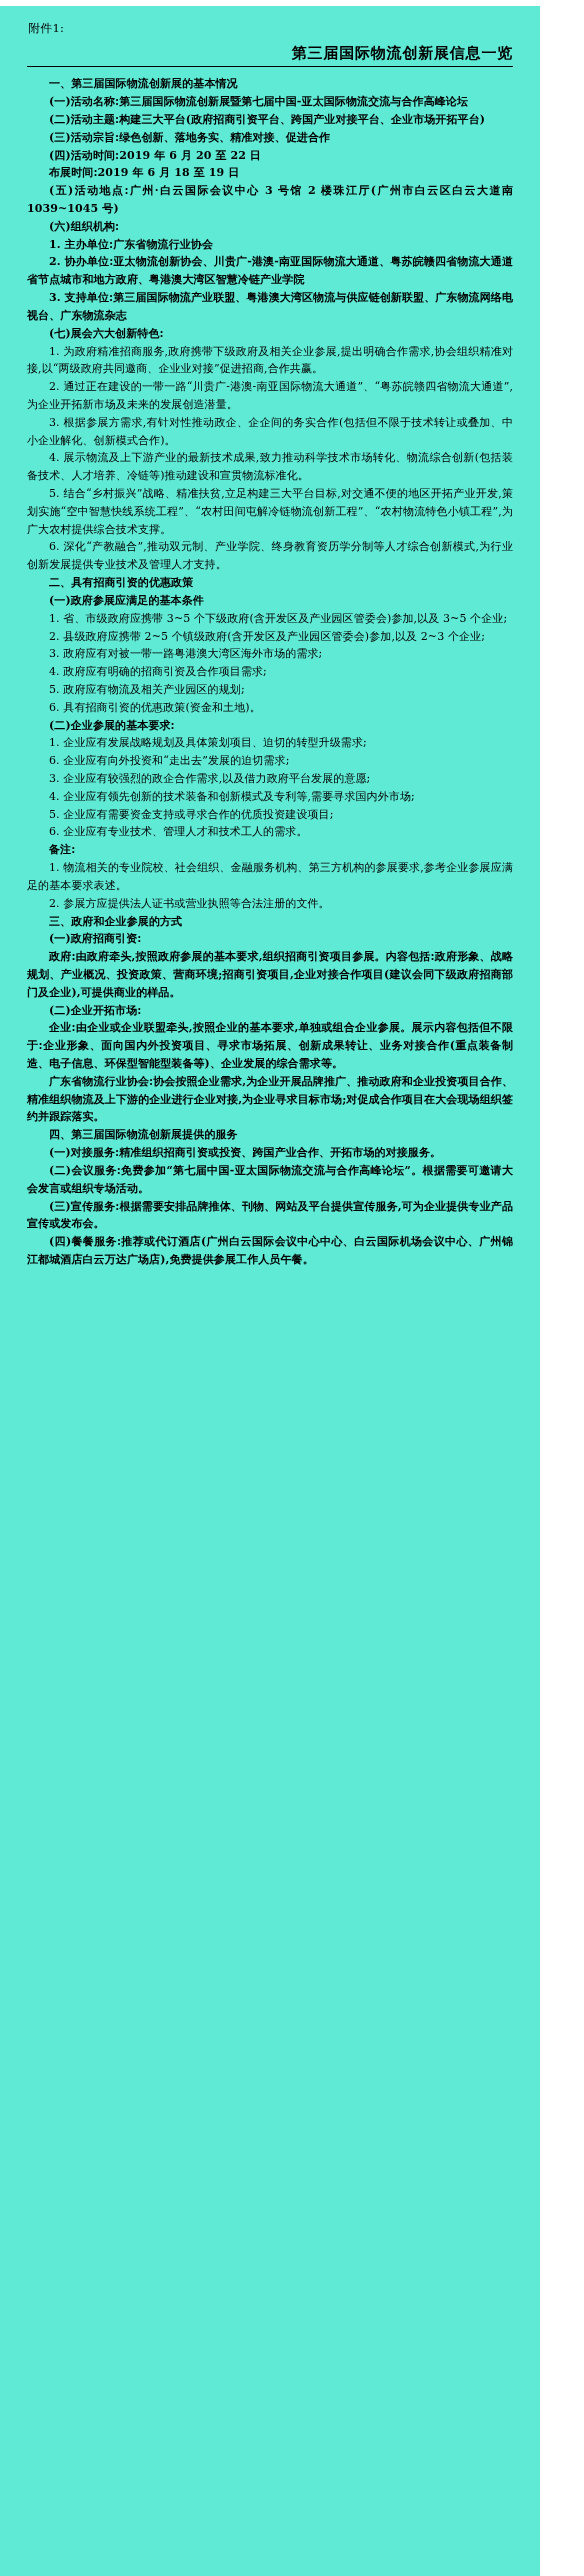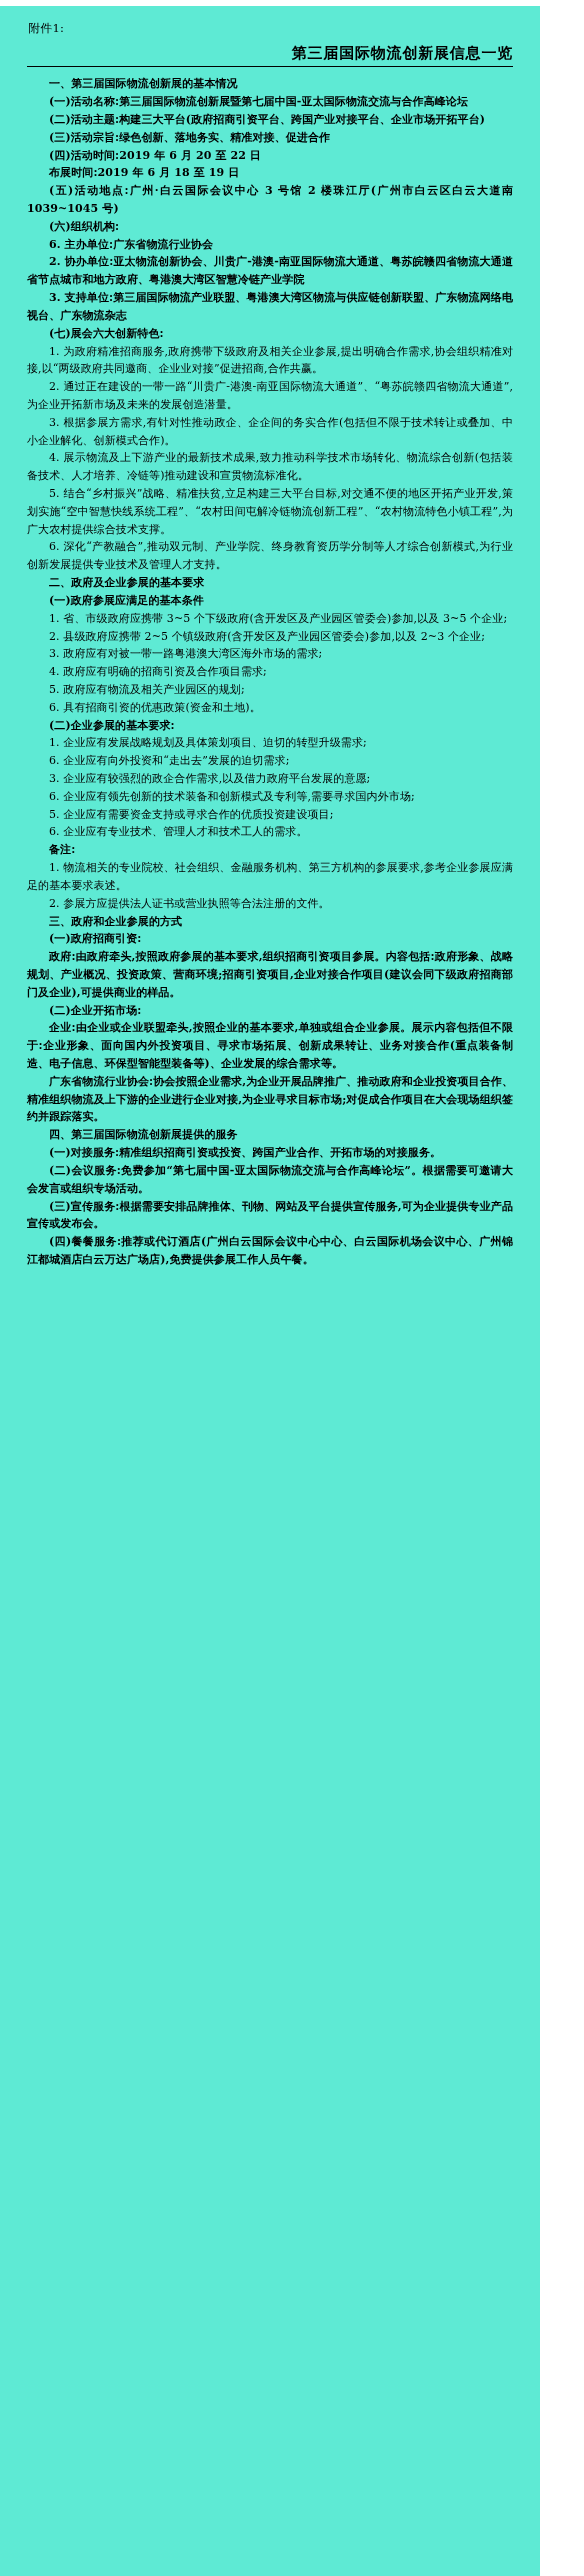--- a/index.html
+++ b/index.html
@@ -75,43 +75,43 @@
 
   <div id="content">
       <p class="lvl1">一、第三届国际物流创新展的基本情况</p>
       <p class="lvl2">(一)活动名称:第三届国际物流创新展暨第七届中国-亚太国际物流交流与合作高峰论坛</p>
       <p class="lvl2">(二)活动主题:构建三大平台(政府招商引资平台、跨国产业对接平台、企业市场开拓平台)</p>
       <p class="lvl2">(三)活动宗旨:绿色创新、落地务实、精准对接、促进合作</p>
       <p class="lvl2">(四)活动时间:2019 年 6 月 20 至 22 日</p>
       <p class="body-ind-b">布展时间:2019 年 6 月 18 至 19 日</p>
       <p class="lvl2">(五)活动地点:广州·白云国际会议中心 3 号馆 2 楼珠江厅(广州市白云区白云大道南 1039~1045 号)</p>
       <p class="lvl2">(六)组织机构:</p>
-      <p class="body-ind-b">6. 主办单位:广东省物流行业协会</p>
+      <p class="body-ind-b">1. 主办单位:广东省物流行业协会</p>
       <p class="body-ind-b">2. 协办单位:亚太物流创新协会、川贵广-港澳-南亚国际物流大通道、粤苏皖赣四省物流大通道省节点城市和地方政府、粤港澳大湾区智慧冷链产业学院</p>
       <p class="body-ind-b">3. 支持单位:第三届国际物流产业联盟、粤港澳大湾区物流与供应链创新联盟、广东物流网络电视台、广东物流杂志</p>
       <p class="lvl2">(七)展会六大创新特色:</p>
       <p class="body-ind">1. 为政府精准招商服务,政府携带下级政府及相关企业参展,提出明确合作需求,协会组织精准对接,以“两级政府共同邀商、企业业对接”促进招商,合作共赢。</p>
       <p class="body-ind">2. 通过正在建设的一带一路“川贵广-港澳-南亚国际物流大通道”、“粤苏皖赣四省物流大通道”,为企业开拓新市场及未来的发展创造潜量。</p>
       <p class="body-ind">3. 根据参展方需求,有针对性推动政企、企企间的务实合作(包括但不限于技术转让或叠加、中小企业解化、创新模式合作)。</p>
       <p class="body-ind">4. 展示物流及上下游产业的最新技术成果,致力推动科学技术市场转化、物流综合创新(包括装备技术、人才培养、冷链等)推动建设和宣贯物流标准化。</p>
       <p class="body-ind">5. 结合“乡村振兴”战略、精准扶贫,立足构建三大平台目标,对交通不便的地区开拓产业开发,策划实施“空中智慧快线系统工程”、“农村田间屯解冷链物流创新工程”、“农村物流特色小镇工程”,为广大农村提供综合技术支撑。</p>
       <p class="body-ind">6. 深化“产教融合”,推动双元制、产业学院、终身教育资历学分制等人才综合创新模式,为行业创新发展提供专业技术及管理人才支持。</p>
-      <p class="lvl1">二、政府及企业参展的基本要求</p>
+      <p class="lvl1">二、具有招商引资的优惠政策</p>
       <p class="lvl2">(一)政府参展应满足的基本条件</p>
       <p class="body-ind">1. 省、市级政府应携带 3~5 个下级政府(含开发区及产业园区管委会)参加,以及 3~5 个企业;</p>
       <p class="body-ind">2. 县级政府应携带 2~5 个镇级政府(含开发区及产业园区管委会)参加,以及 2~3 个企业;</p>
       <p class="body-ind">3. 政府应有对被一带一路粤港澳大湾区海外市场的需求;</p>
       <p class="body-ind">4. 政府应有明确的招商引资及合作项目需求;</p>
       <p class="body-ind">5. 政府应有物流及相关产业园区的规划;</p>
       <p class="body-ind">6. 具有招商引资的优惠政策(资金和土地)。</p>
       <p class="lvl2">(二)企业参展的基本要求:</p>
       <p class="body-ind">1. 企业应有发展战略规划及具体策划项目、迫切的转型升级需求;</p>
       <p class="body-ind">6. 企业应有向外投资和“走出去”发展的迫切需求;</p>
       <p class="body-ind">3. 企业应有较强烈的政企合作需求,以及借力政府平台发展的意愿;</p>
-      <p class="body-ind">6. 企业应有领先创新的技术装备和创新模式及专利等,需要寻求国内外市场;</p>
+      <p class="body-ind">4. 企业应有领先创新的技术装备和创新模式及专利等,需要寻求国内外市场;</p>
       <p class="body-ind">5. 企业应有需要资金支持或寻求合作的优质投资建设项目;</p>
       <p class="body-ind">6. 企业应有专业技术、管理人才和技术工人的需求。</p>
       <p class="body-ind-b">备注:</p>
       <p class="body-ind">1. 物流相关的专业院校、社会组织、金融服务机构、第三方机构的参展要求,参考企业参展应满足的基本要求表述。</p>
       <p class="body-ind">2. 参展方应提供法人证书或营业执照等合法注册的文件。</p>
       <p class="lvl1">三、政府和企业参展的方式</p>
       <p class="lvl2">(一)政府招商引资:</p>
       <p class="body-ind-b">政府:由政府牵头,按照政府参展的基本要求,组织招商引资项目参展。内容包括:政府形象、战略规划、产业概况、投资政策、营商环境;招商引资项目,企业对接合作项目(建议会同下级政府招商部门及企业),可提供商业的样品。</p>
       <p class="lvl2">(二)企业开拓市场:</p>
       <p class="body-ind-b">企业:由企业或企业联盟牵头,按照企业的基本要求,单独或组合企业参展。展示内容包括但不限于:企业形象、面向国内外投资项目、寻求市场拓展、创新成果转让、业务对接合作(重点装备制造、电子信息、环保型智能型装备等)、企业发展的综合需求等。</p>

